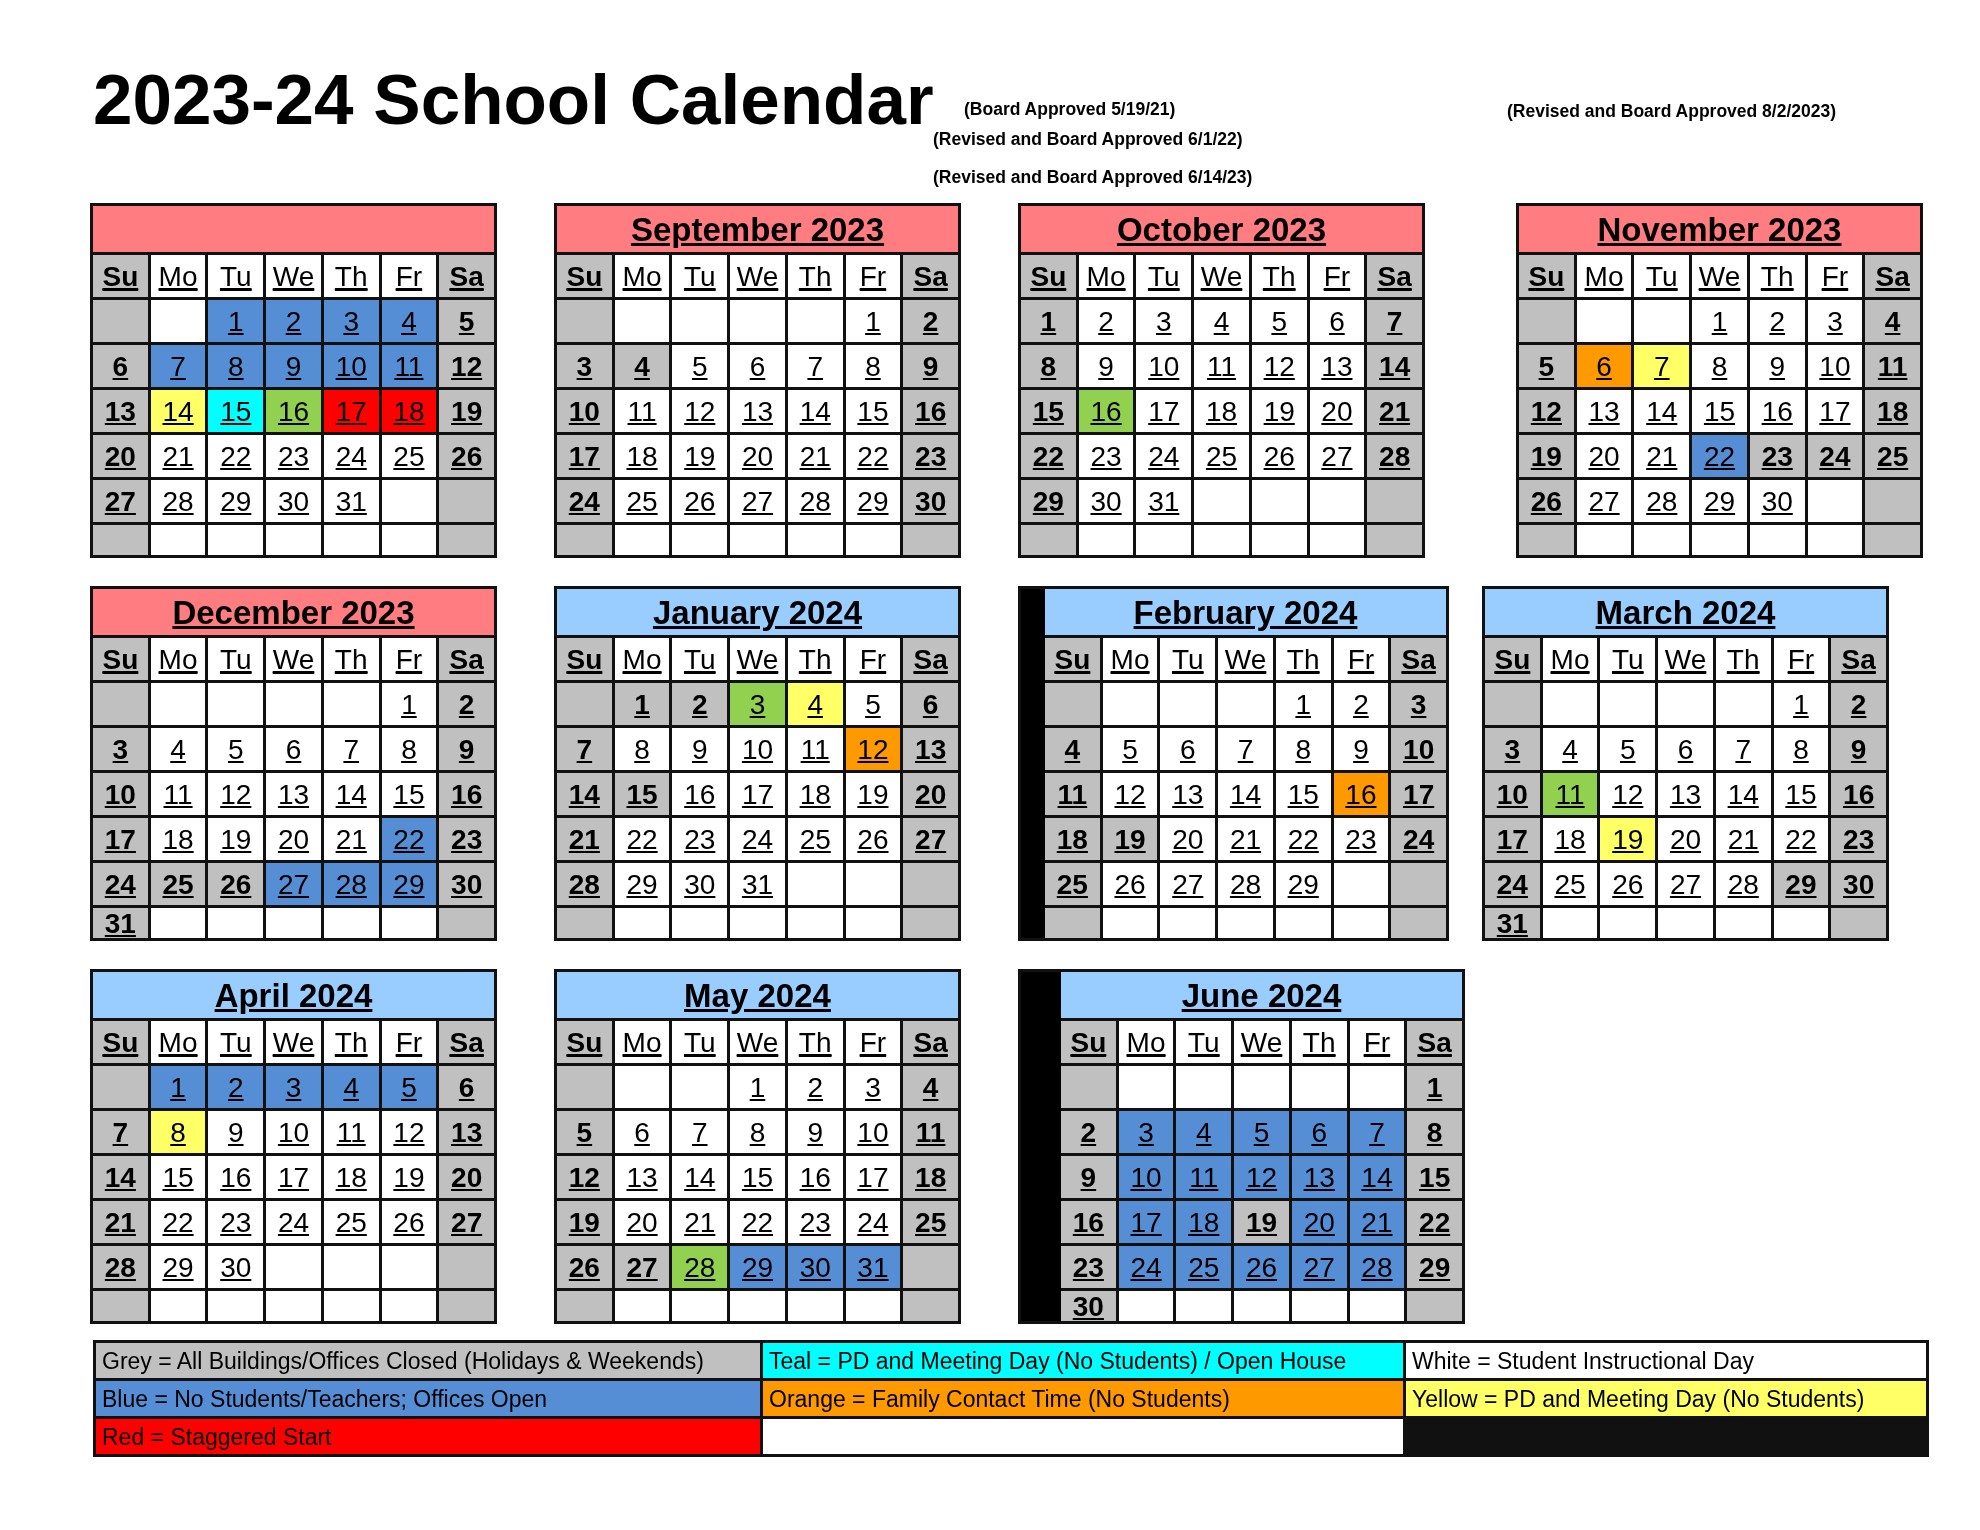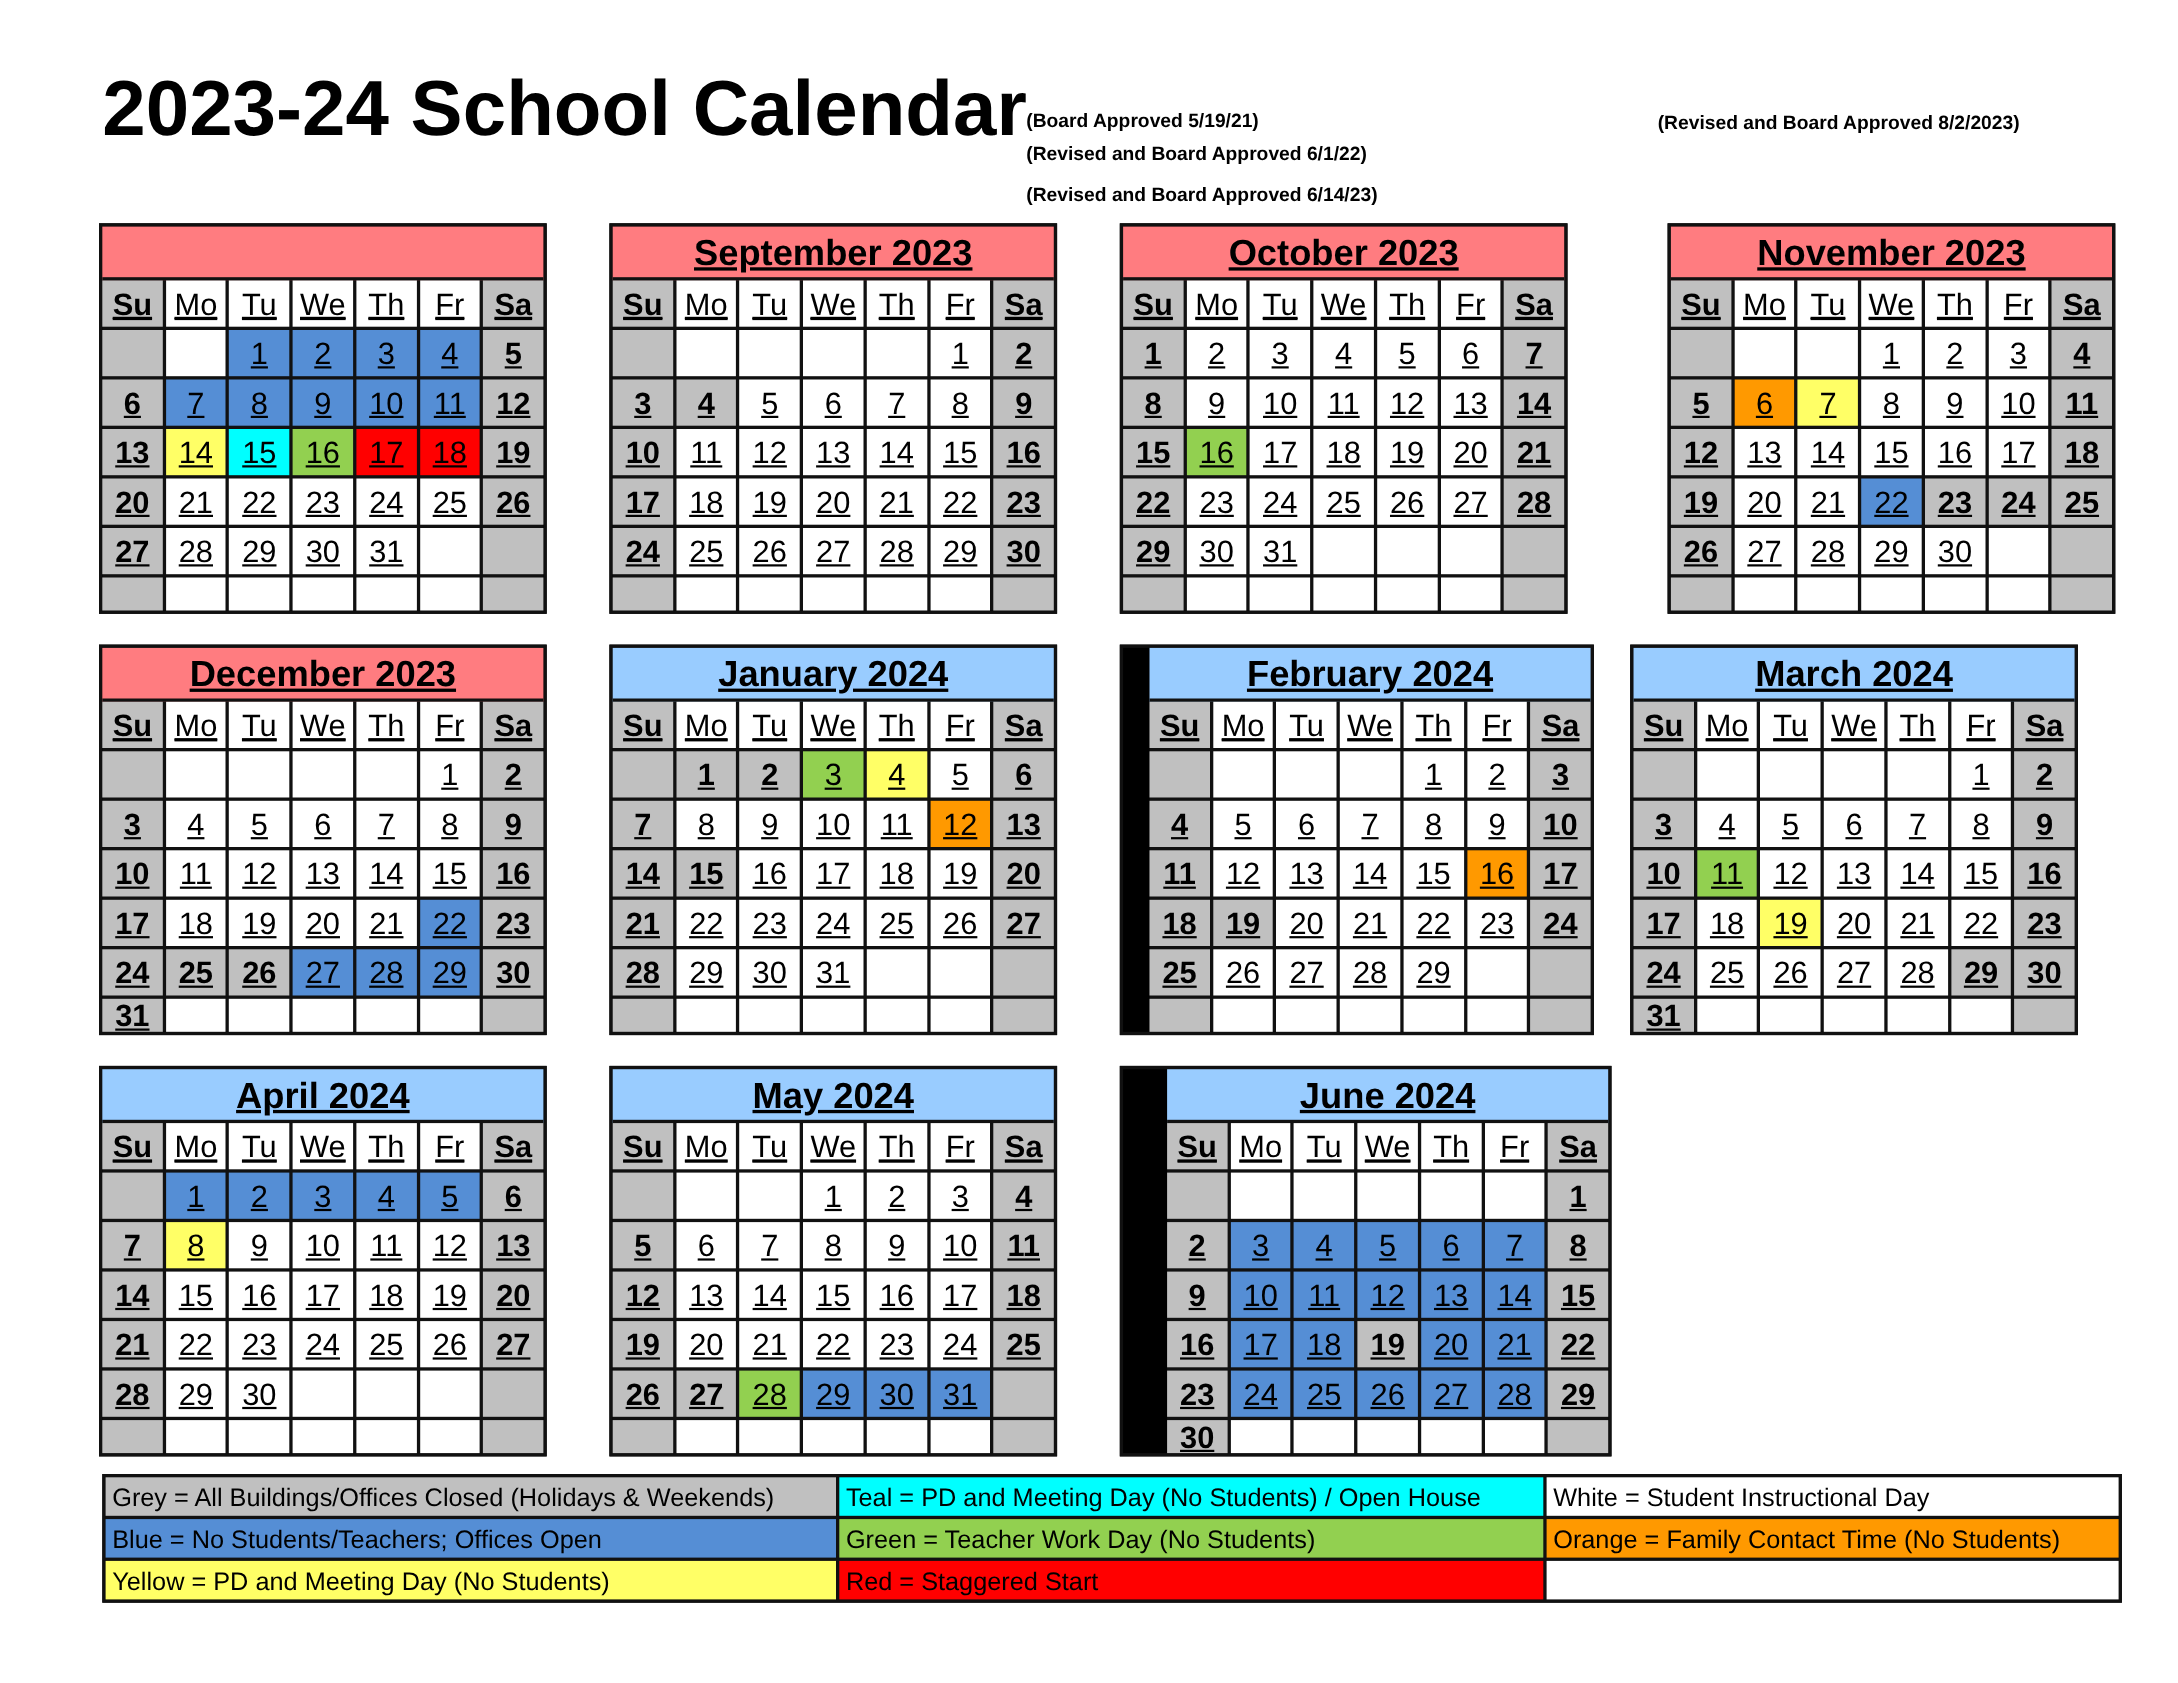--- a/index.html
+++ b/index.html
@@ -24,21 +24,21 @@
   .c-orange { background: #FF9900; }
   .c-white { background: #ffffff; }
   .bold { font-weight: bold; }
   .legend { position: absolute; left: 93px; top: 1340px; width: 1830px; border: 3px solid #111; display: grid; grid-template-columns: 664px 640px 1fr; gap: 3px; background: #111; }
   .legend-item { height: 35px; line-height: 36px; font-size: 23px; padding-left: 6px; white-space: nowrap; overflow: hidden; }
 </style>
 </head>
 <body>
 
 <div class="page-title">2023-24 School Calendar</div>
-<div class="note" style="left:933px; top:101px;">(Board Approved 5/19/21)</div>
+<div class="note" style="left:964px; top:101px;">(Board Approved 5/19/21)</div>
 <div class="note" style="left:933px; top:131px;">(Revised and Board Approved 6/1/22)</div>
 <div class="note" style="left:933px; top:169px;">(Revised and Board Approved 6/14/23)</div>
 <div class="note" style="left:1507px; top:103px;">(Revised and Board Approved 8/2/2023)</div>
 
 <div id="months">
     <div class="month" style="left: 90px; top: 203px;">
       <div class="month-title fall"></div>
       <div class="grid">
         <div class="cell hdr c-grey bold">Su</div>
         <div class="cell hdr">Mo</div>
@@ -631,18 +631,17 @@
         <div class="cell short c-grey"></div>
       </div>
     </div>
   </div>
 
 <div class="legend" id="legend">
     <div class="legend-item c-grey">Grey = All Buildings/Offices Closed (Holidays &amp; Weekends)</div>
     <div class="legend-item c-teal">Teal = PD and Meeting Day (No Students) / Open House</div>
     <div class="legend-item c-white">White = Student Instructional Day</div>
     <div class="legend-item c-blue">Blue = No Students/Teachers; Offices Open</div>
-    <div class="legend-item c-green">Green = Teacher Work Day (No Students)</div>
     <div class="legend-item c-orange">Orange = Family Contact Time (No Students)</div>
     <div class="legend-item c-yellow">Yellow = PD and Meeting Day (No Students)</div>
     <div class="legend-item c-red">Red = Staggered Start</div>
     <div class="legend-item c-white"></div>
   </div>
 
 </body></html>

